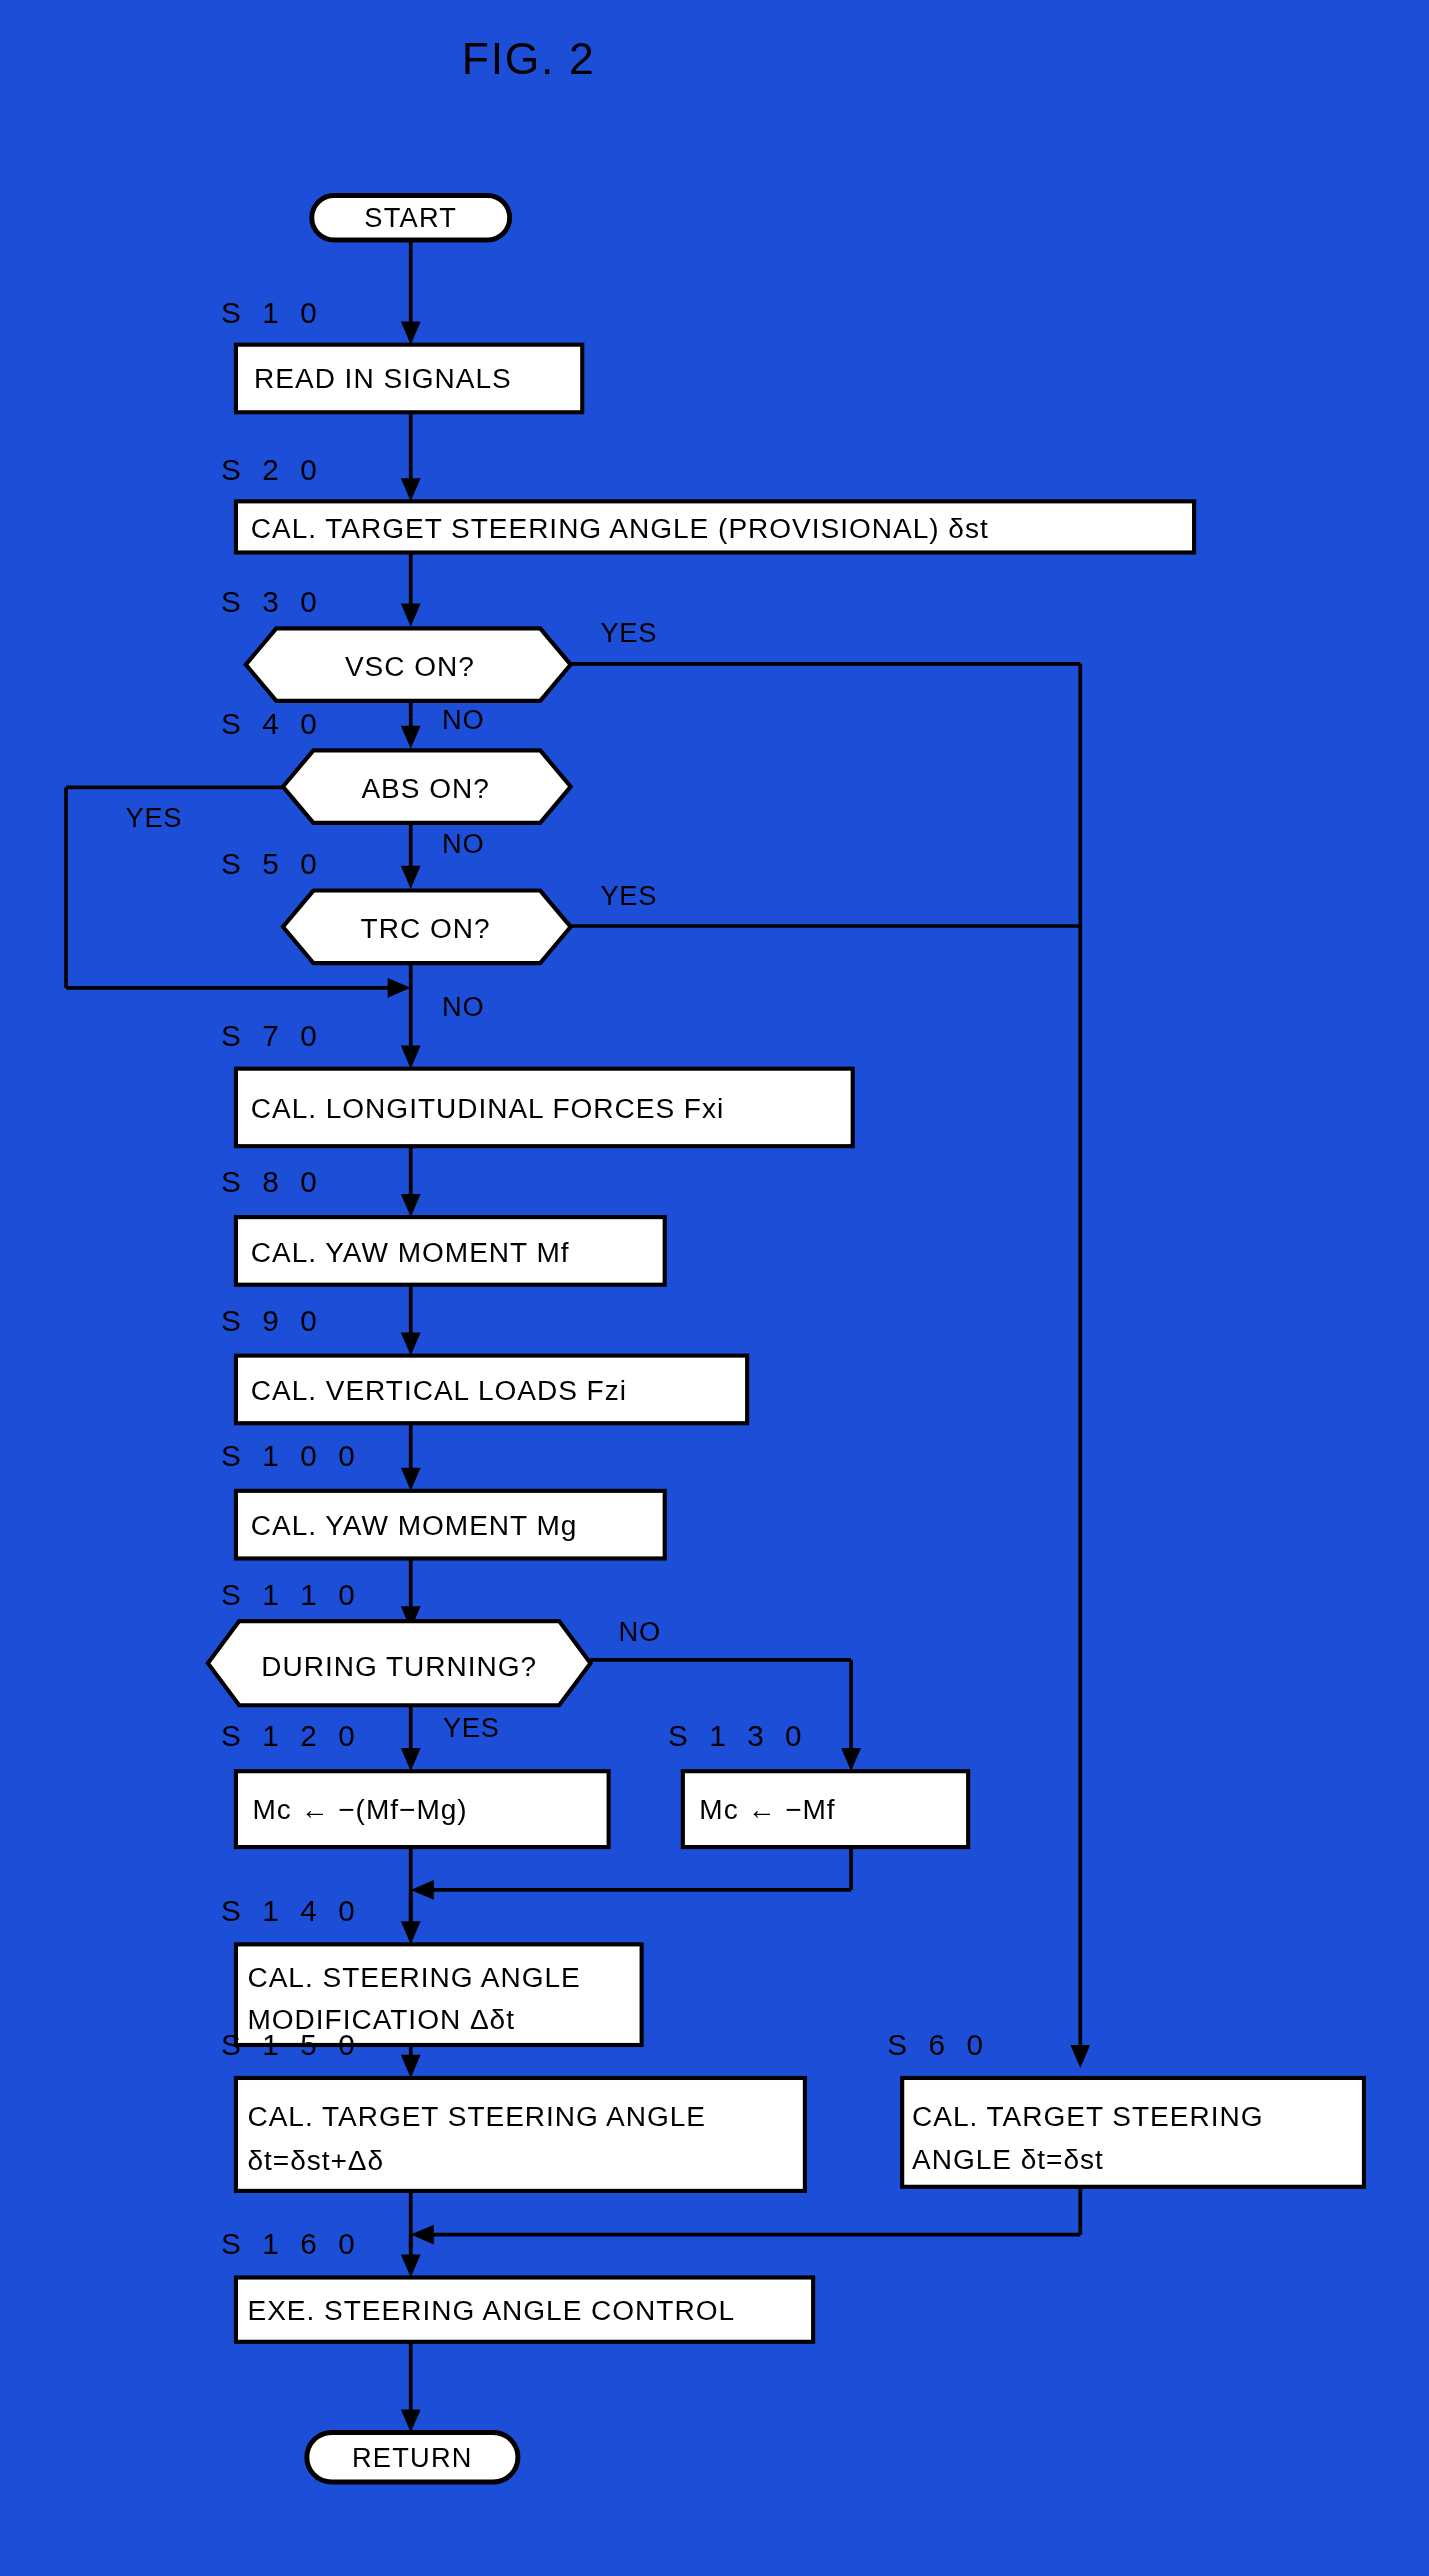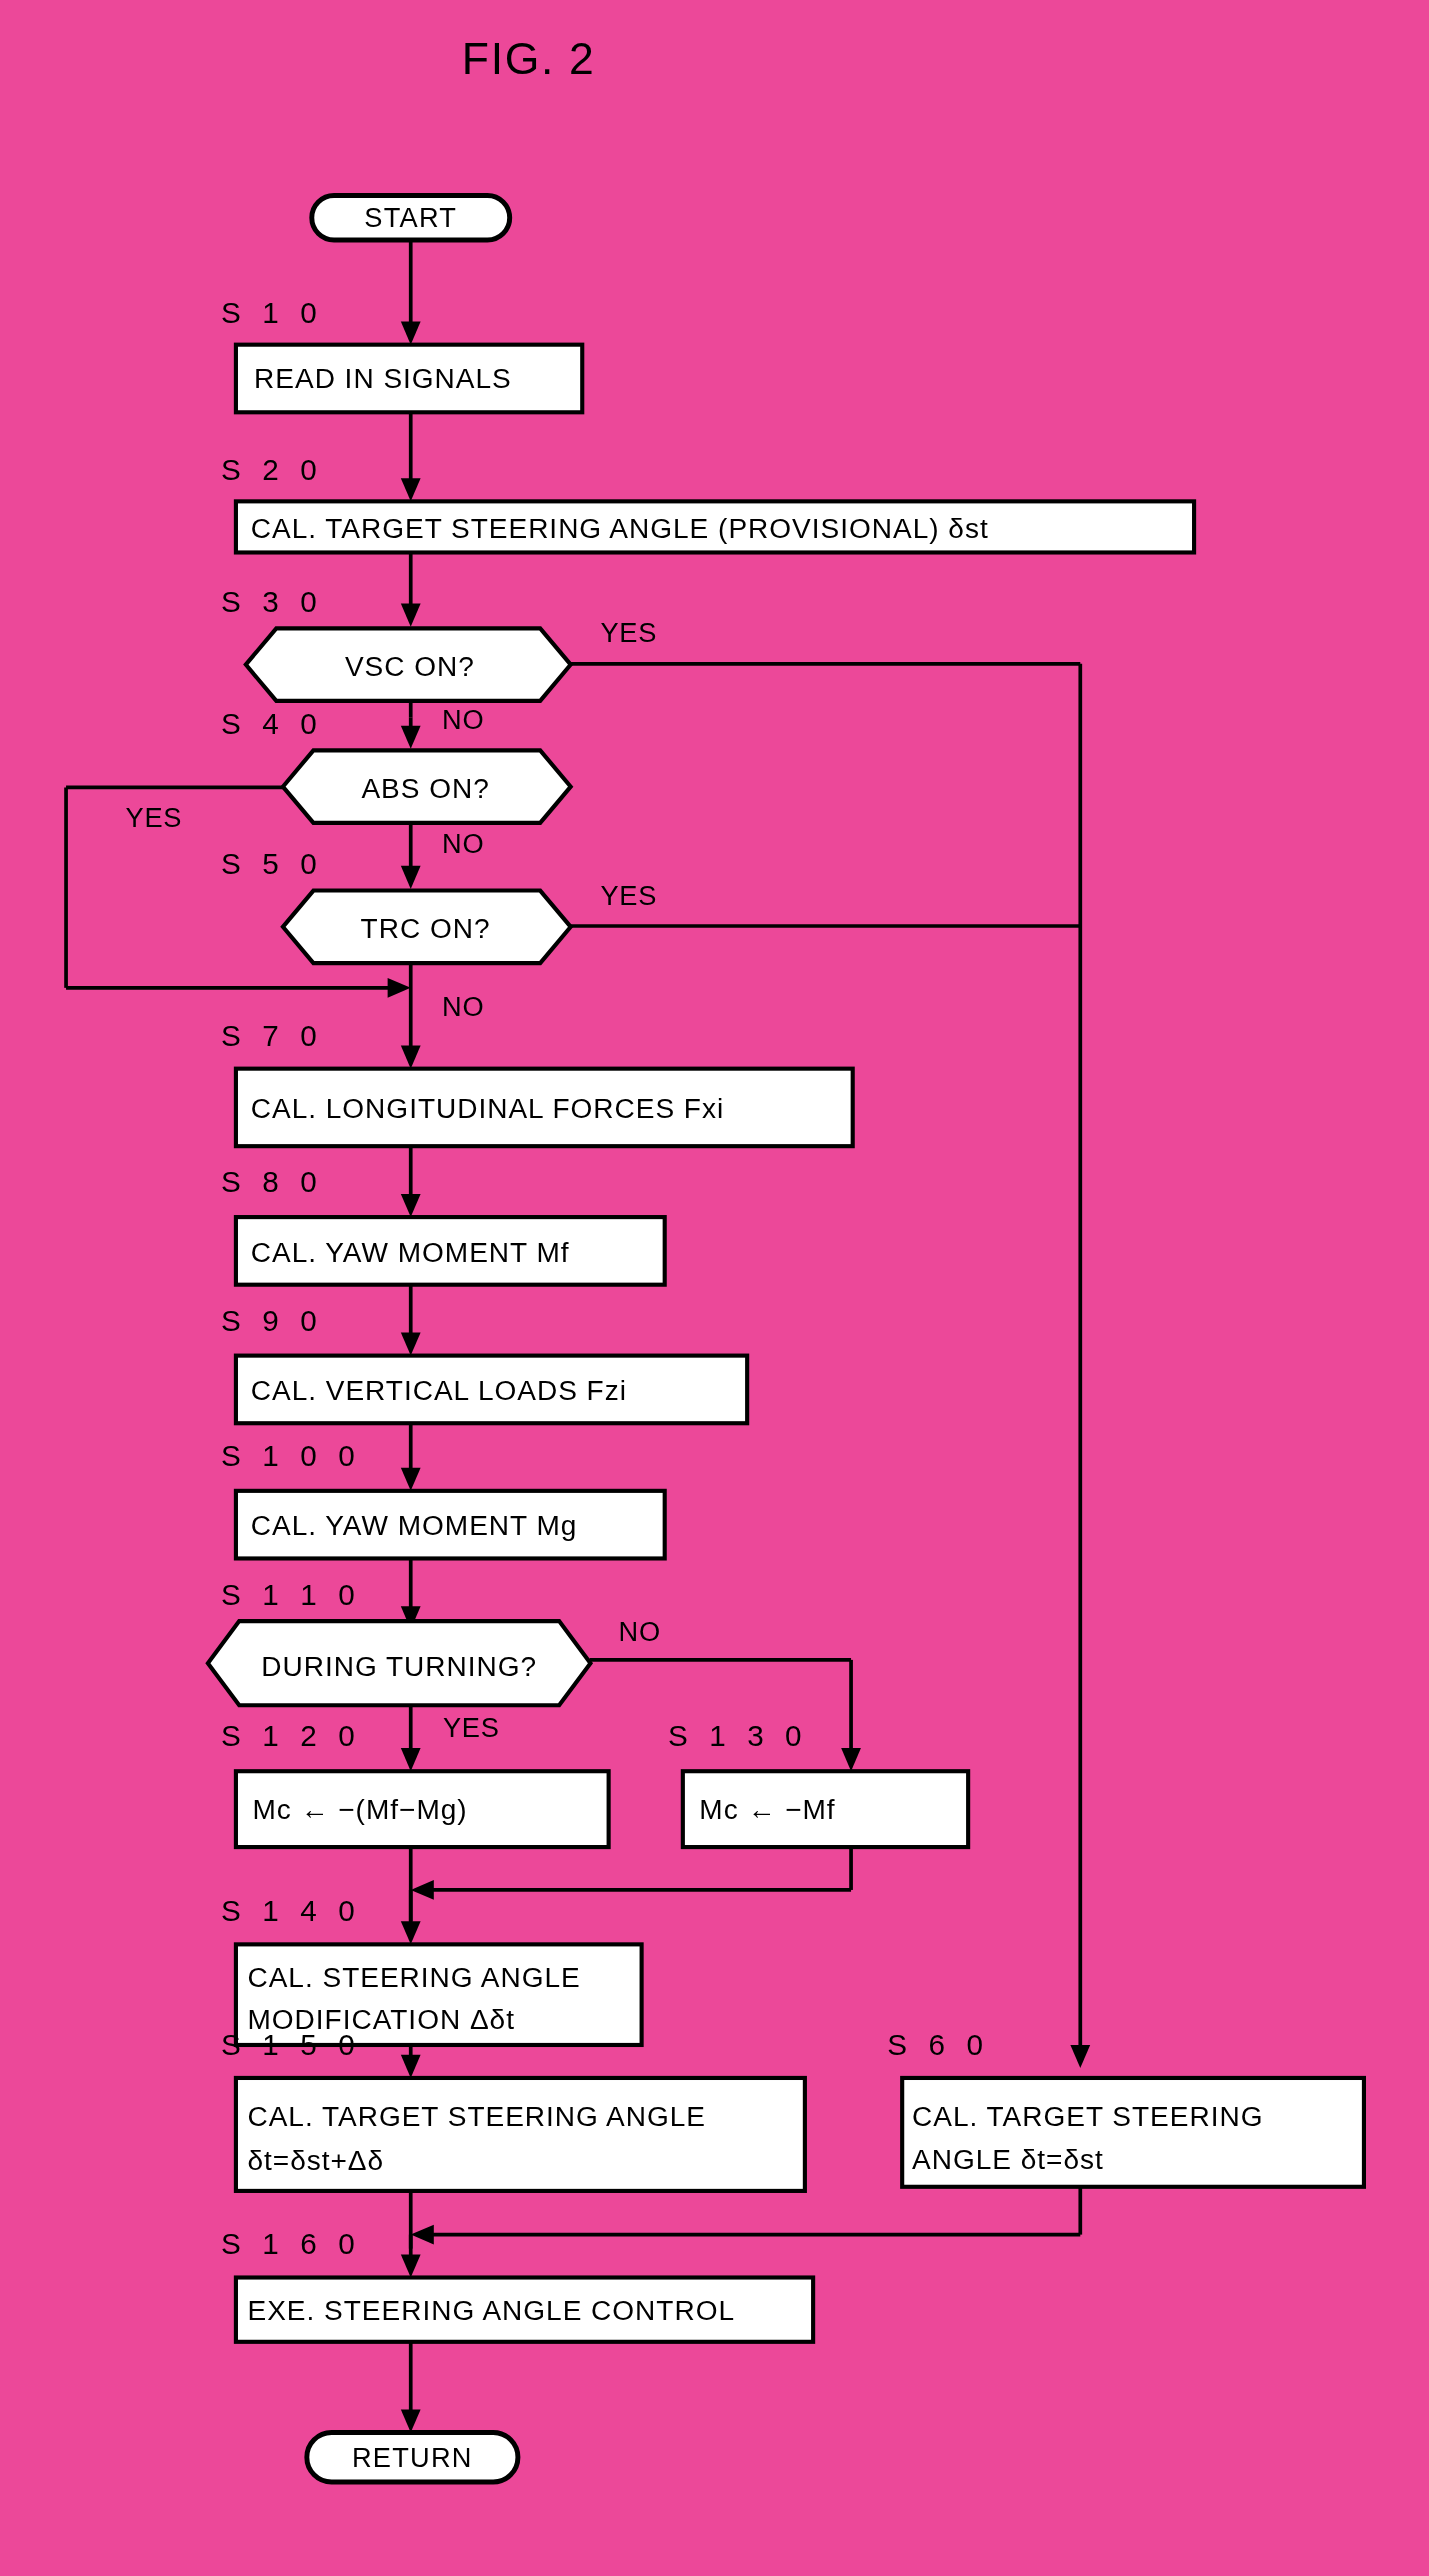--- a/index.html
+++ b/index.html
@@ -7,21 +7,21 @@
     padding: 0;
     background: #ffffff;
   }
   body {
     font-family: "Liberation Sans", sans-serif;
   }
   #page {
     position: relative;
     width: 1430px;
     height: 2576px;
-    background: #ec4899;
+    background: #1d4ed8;
     overflow: hidden;
   }
   #figure-svg {
     position: absolute;
     left: 0;
     top: 0;
     width: 1430px;
     height: 2576px;
   }
   .shape {

